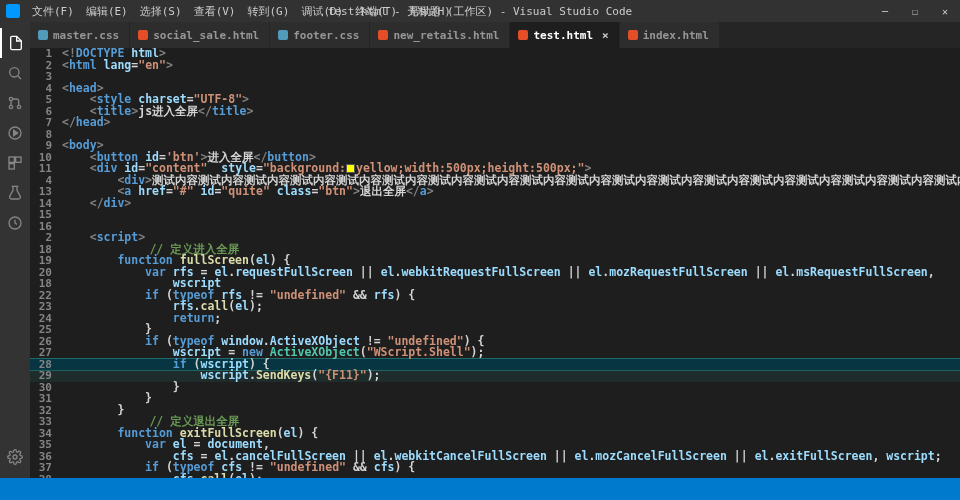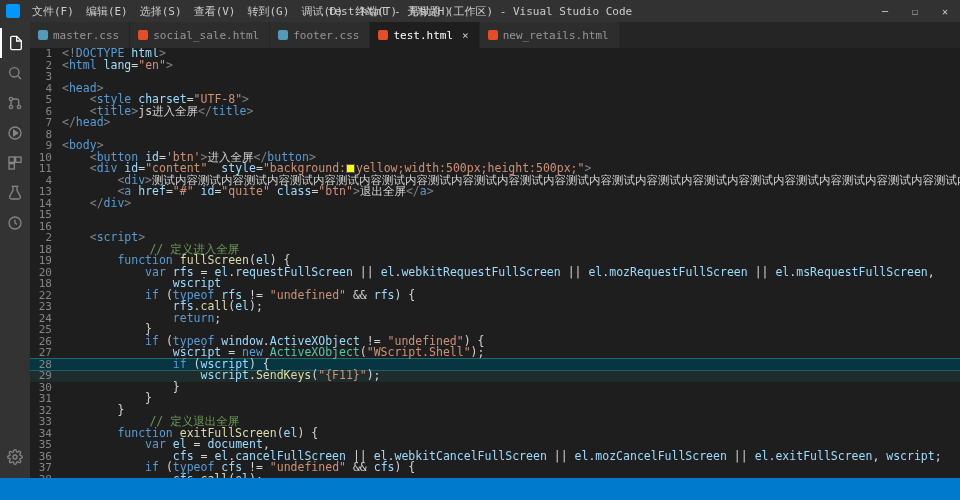--- a/index.html
+++ b/index.html
@@ -5,21 +5,21 @@
 * { margin: 0; padding: 0; box-sizing: border-box; }
 body { font-family: "Segoe UI", Consolas, monospace; background: #1e1e1e; color: #cccccc; overflow: hidden; width: 960px; height: 500px; }
 .titlebar { height: 22px; background: #323233; display: flex; align-items: center; font-size: 11px; color: #cccccc; position: relative; }
 .titlebar-left { display: flex; align-items: center; }
 .vscode-logo { width: 14px; height: 14px; margin: 0 6px; background: #0098ff; border-radius: 2px; }
 .menu { display: flex; }
 .menu-item { padding: 0 6px; cursor: pointer; font-size: 11px; }
 .title-center { position: absolute; left: 50%; transform: translateX(-50%); font-size: 11px; }
 .win-controls { margin-left: auto; display: flex; }
 .win-btn { width: 30px; height: 22px; display: flex; align-items: center; justify-content: center; font-size: 10px; }
-.main { display: flex; height: 456px; }
+.main { display: flex; height: 456px; font-weight: bold; }
 .activitybar { width: 30px; background: #333333; display: flex; flex-direction: column; align-items: center; padding-top: 6px; }
 .activity-icon { width: 30px; height: 30px; display: flex; align-items: center; justify-content: center; color: #858585; }
 .activity-icon.active { color: #ffffff; border-left: 2px solid #fff; }
 .activity-icon svg { width: 16px; height: 16px; }
 .activity-bottom { margin-top: auto; margin-bottom: 6px; }
 .tabs-row { height: 26px; background: #252526; display: flex; align-items: center; }
 .tab { height: 26px; padding: 0 10px 0 8px; display: flex; align-items: center; font-size: 11px; color: #969696; background: #2d2d2d; border-right: 1px solid #252526; gap: 5px; }
 .tab.active { background: #1e1e1e; color: #ffffff; }
 .file-ico { width: 10px; height: 10px; border-radius: 2px; flex-shrink: 0; }
 .ico-css { background: #519aba; }
@@ -133,28 +133,32 @@
           <span>master.css</span>
         </div>
         <div class="tab">
           <div class="file-ico ico-html"></div>
           <span>social_sale.html</span>
         </div>
         <div class="tab">
           <div class="file-ico ico-css"></div>
           <span>footer.css</span>
         </div>
+        <div class="tab">
+          <div class="file-ico ico-html"></div>
+          <span>new_retails.html</span>
+        </div>
         <div class="tab active">
           <div class="file-ico ico-html"></div>
           <span>test.html</span>
           <span class="close-x">×</span>
         </div>
         <div class="tab">
           <div class="file-ico ico-html"></div>
-          <span>new_retails.html</span>
+          <span>index.html</span>
         </div>
       </div>
     <div class="code-scroll">
       <div class="code" id="code">
           <div class="line"><div class="ln">1</div><div class="txt"><span class="c-pun">&lt;!</span><span class="c-tag">DOCTYPE</span> <span class="c-attr">html</span><span class="c-pun">&gt;</span></div></div>
           <div class="line"><div class="ln">2</div><div class="txt"><span class="c-pun">&lt;</span><span class="c-tag">html</span> <span class="c-attr">lang</span><span class="c-txt">=</span><span class="c-str">"en"</span><span class="c-pun">&gt;</span></div></div>
           <div class="line"><div class="ln">3</div><div class="txt"></div></div>
           <div class="line"><div class="ln">4</div><div class="txt"><span class="c-pun">&lt;</span><span class="c-tag">head</span><span class="c-pun">&gt;</span></div></div>
           <div class="line"><div class="ln">5</div><div class="txt">    <span class="c-pun">&lt;</span><span class="c-tag">style</span> <span class="c-attr">charset</span><span class="c-txt">=</span><span class="c-str">"UTF-8"</span><span class="c-pun">&gt;</span></div></div>
           <div class="line"><div class="ln">6</div><div class="txt">    <span class="c-pun">&lt;</span><span class="c-tag">title</span><span class="c-pun">&gt;</span><span class="c-txt">js进入全屏</span><span class="c-pun">&lt;/</span><span class="c-tag">title</span><span class="c-pun">&gt;</span></div></div>

